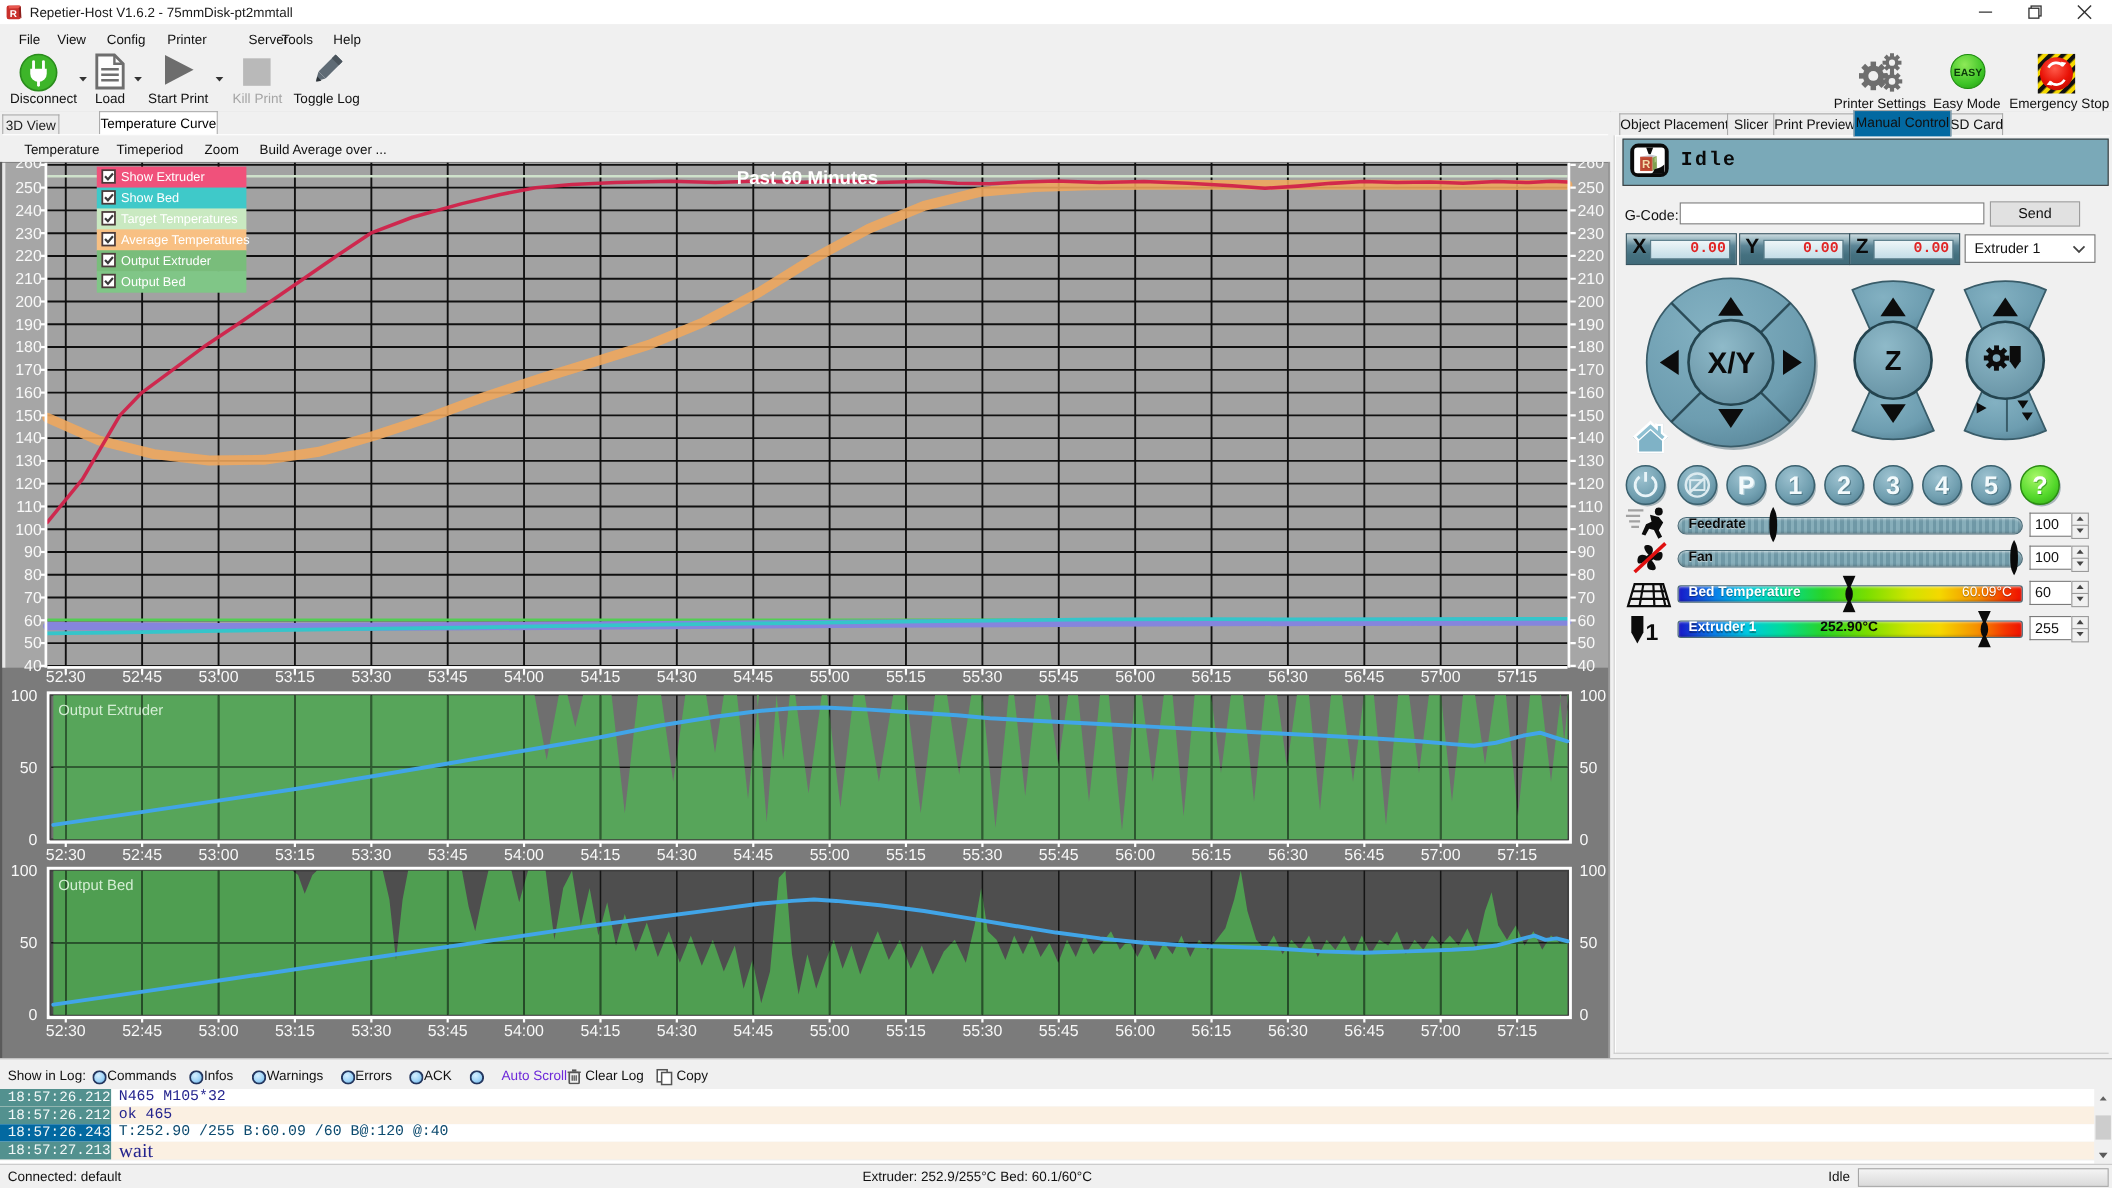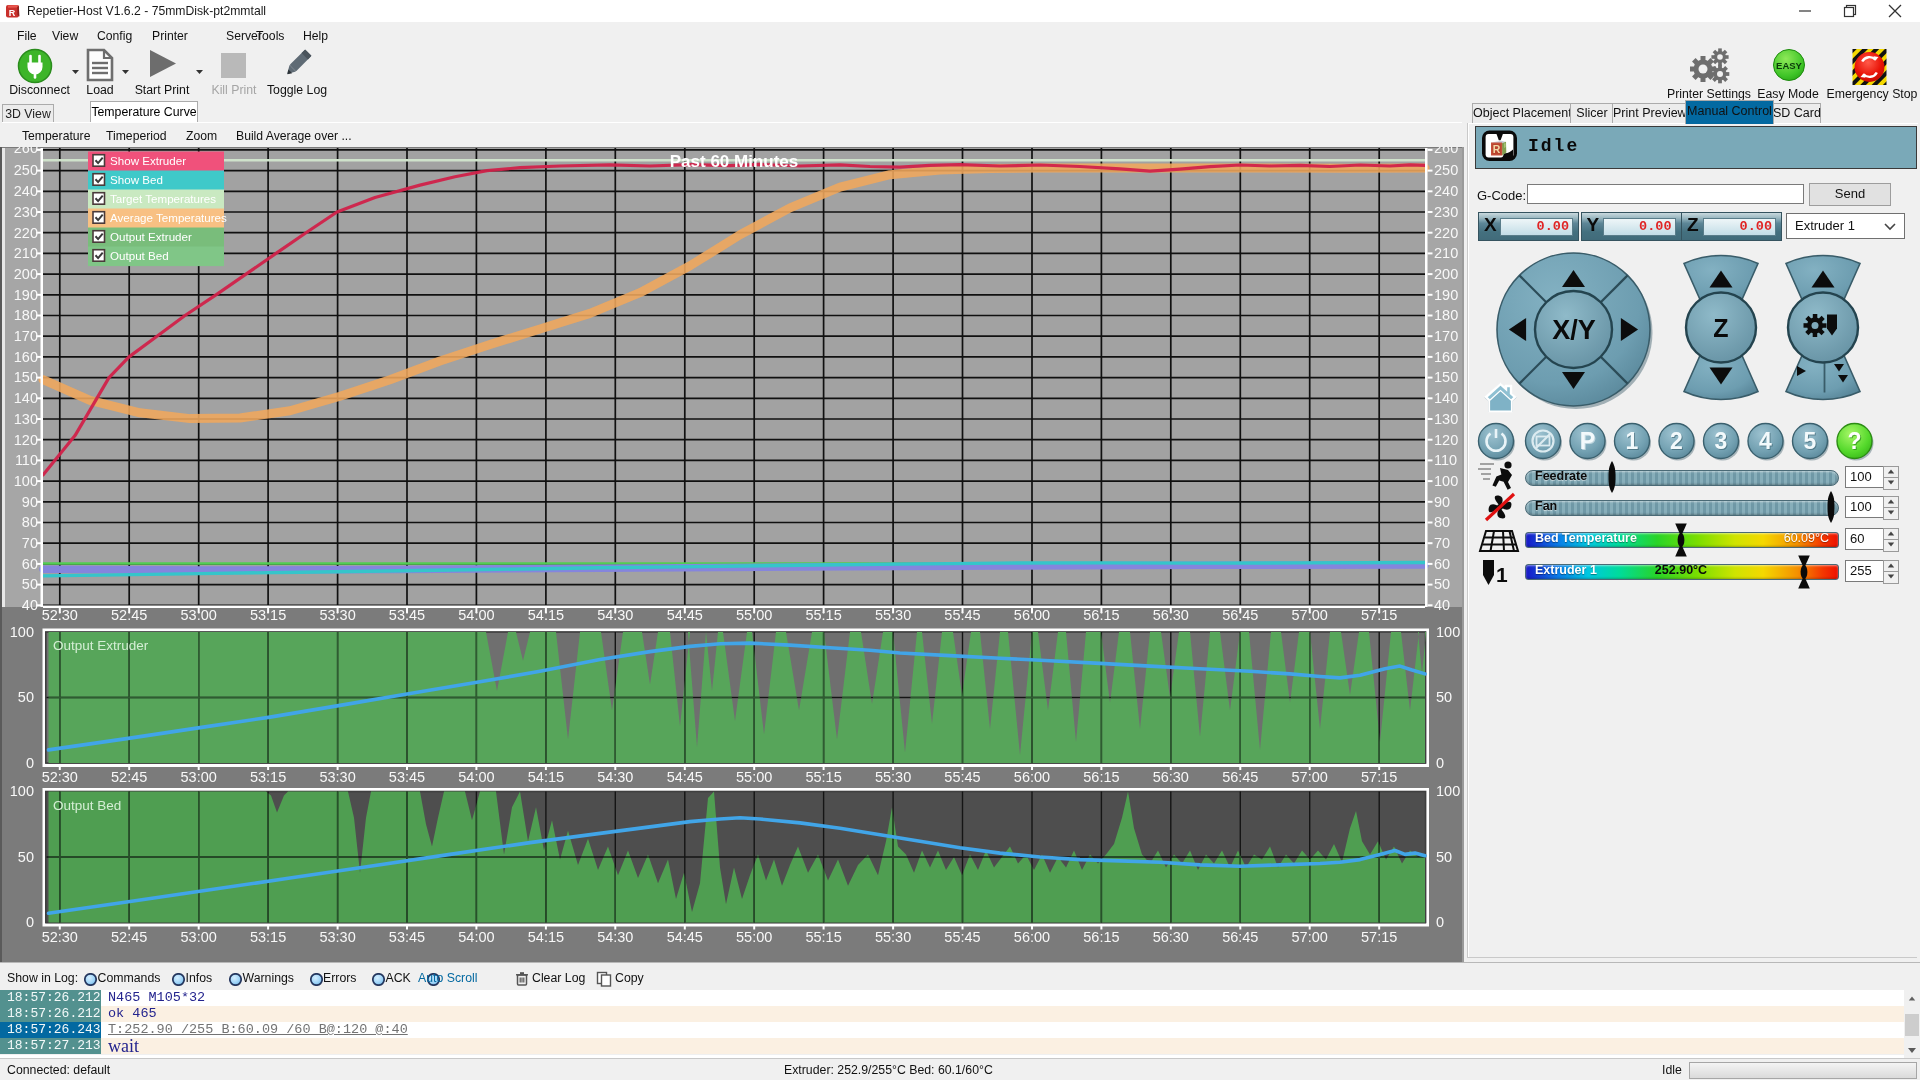--- a/index.html
+++ b/index.html
@@ -850,21 +850,21 @@
 <svg width="13" height="13" style="position:absolute;left:427.0px;top:972.5px;">
     <defs>
       <radialGradient id="rg427" cx="0.4" cy="0.35" r="0.8">
         <stop offset="0" stop-color="#d6efff"></stop>
         <stop offset="0.55" stop-color="#9fd4f8"></stop>
         <stop offset="1" stop-color="#5aa4d8"></stop>
       </radialGradient>
     </defs>
     <circle cx="6.5" cy="6.5" r="5.7" fill="url(#rg427)" stroke="#24365e" stroke-width="1.7"></circle>
   </svg>
-<div style="position:absolute;left:418px;top:971px;font-size:12.3px;color:#0369a1;">Auto Scroll</div>
+<div style="position:absolute;left:456px;top:971px;font-size:12.3px;color:#6d28d9;">Auto Scroll</div>
 <svg width="14" height="15" style="position:absolute;left:515px;top:971px;">
     <rect x="2.5" y="4" width="9" height="10" rx="1" fill="none" stroke="#555" stroke-width="1.5"></rect>
     <line x1="1" y1="3.8" x2="13" y2="3.8" stroke="#555" stroke-width="1.5"></line>
     <rect x="5" y="1.2" width="4" height="2" fill="#555"></rect>
     <g stroke="#555" stroke-width="1.2">
       <line x1="5.2" y1="6.5" x2="5.2" y2="11.5"></line>
       <line x1="7" y1="6.5" x2="7" y2="11.5"></line>
       <line x1="8.8" y1="6.5" x2="8.8" y2="11.5"></line>
     </g>
   </svg>
@@ -875,21 +875,21 @@
   </svg>
 <div style="position:absolute;left:615px;top:971px;font-size:12.3px;color:#111;">Copy</div>
 <div style="position:absolute;left:0;top:990px;width:1904px;height:16.2px;background:#ffffff;"></div>
 <div style="position:absolute;left:0;top:990px;width:101px;height:16.2px;background:#53918f;font-family:Liberation Mono,monospace;font-size:13px;color:#f2f8f8;line-height:16px;padding-left:7px;box-sizing:border-box;">18:57:26.212</div>
 <div style="position:absolute;left:108px;top:990px;font-family:Liberation Mono,monospace;font-size:13.5px;color:#24248e;line-height:16px;">N465 M105*32</div>
 <div style="position:absolute;left:0;top:1006px;width:1904px;height:16.2px;background:#fbf0e2;"></div>
 <div style="position:absolute;left:0;top:1006px;width:101px;height:16.2px;background:#53918f;font-family:Liberation Mono,monospace;font-size:13px;color:#f2f8f8;line-height:16px;padding-left:7px;box-sizing:border-box;">18:57:26.212</div>
 <div style="position:absolute;left:108px;top:1006px;font-family:Liberation Mono,monospace;font-size:13.5px;color:#24248e;line-height:16px;">ok 465</div>
 <div style="position:absolute;left:0;top:1022px;width:1904px;height:16.2px;background:#ffffff;"></div>
 <div style="position:absolute;left:0;top:1022px;width:101px;height:16.2px;background:#0369a1;font-family:Liberation Mono,monospace;font-size:13px;color:#f2f8f8;line-height:16px;padding-left:7px;box-sizing:border-box;">18:57:26.243</div>
-<div style="position:absolute;left:108px;top:1022px;font-family:Liberation Mono,monospace;font-size:13.5px;color:#737373;line-height:16px;text-decoration:underline;">T:252.90 /255 B:60.09 /60 B@:120 @:40</div>
+<div style="position:absolute;left:108px;top:1022px;font-family:Liberation Mono,monospace;font-size:13.5px;color:#0c4a6e;line-height:16px;">T:252.90 /255 B:60.09 /60 B@:120 @:40</div>
 <div style="position:absolute;left:0;top:1038px;width:1904px;height:16.2px;background:#fbf0e2;"></div>
 <div style="position:absolute;left:0;top:1038px;width:101px;height:16.2px;background:#53918f;font-family:Liberation Mono,monospace;font-size:13px;color:#f2f8f8;line-height:16px;padding-left:7px;box-sizing:border-box;">18:57:27.213</div>
 <div style="position:absolute;left:108px;top:1038px;font-family:Liberation Serif, serif;font-size:18px;color:#24248e;line-height:16px;">wait</div>
 <div style="position:absolute;left:0;top:1054.8px;width:1904px;height:3.2px;background:#ffffff;"></div>
 <div style="position:absolute;left:1904px;top:990px;width:16px;height:68px;background:#f0f0f0;"></div>
 <svg width="16" height="68" style="position:absolute;left:1904px;top:990px;">
     <path d="M 8 6.5 l -3.2 4 h 6.4 Z" fill="#606060"></path>
     <rect x="1" y="24" width="14" height="22" fill="#cdcdcd"></rect>
     <path d="M 8 63 l -4 -5 h 8 Z" fill="#5a5a5a"></path>
   </svg>

